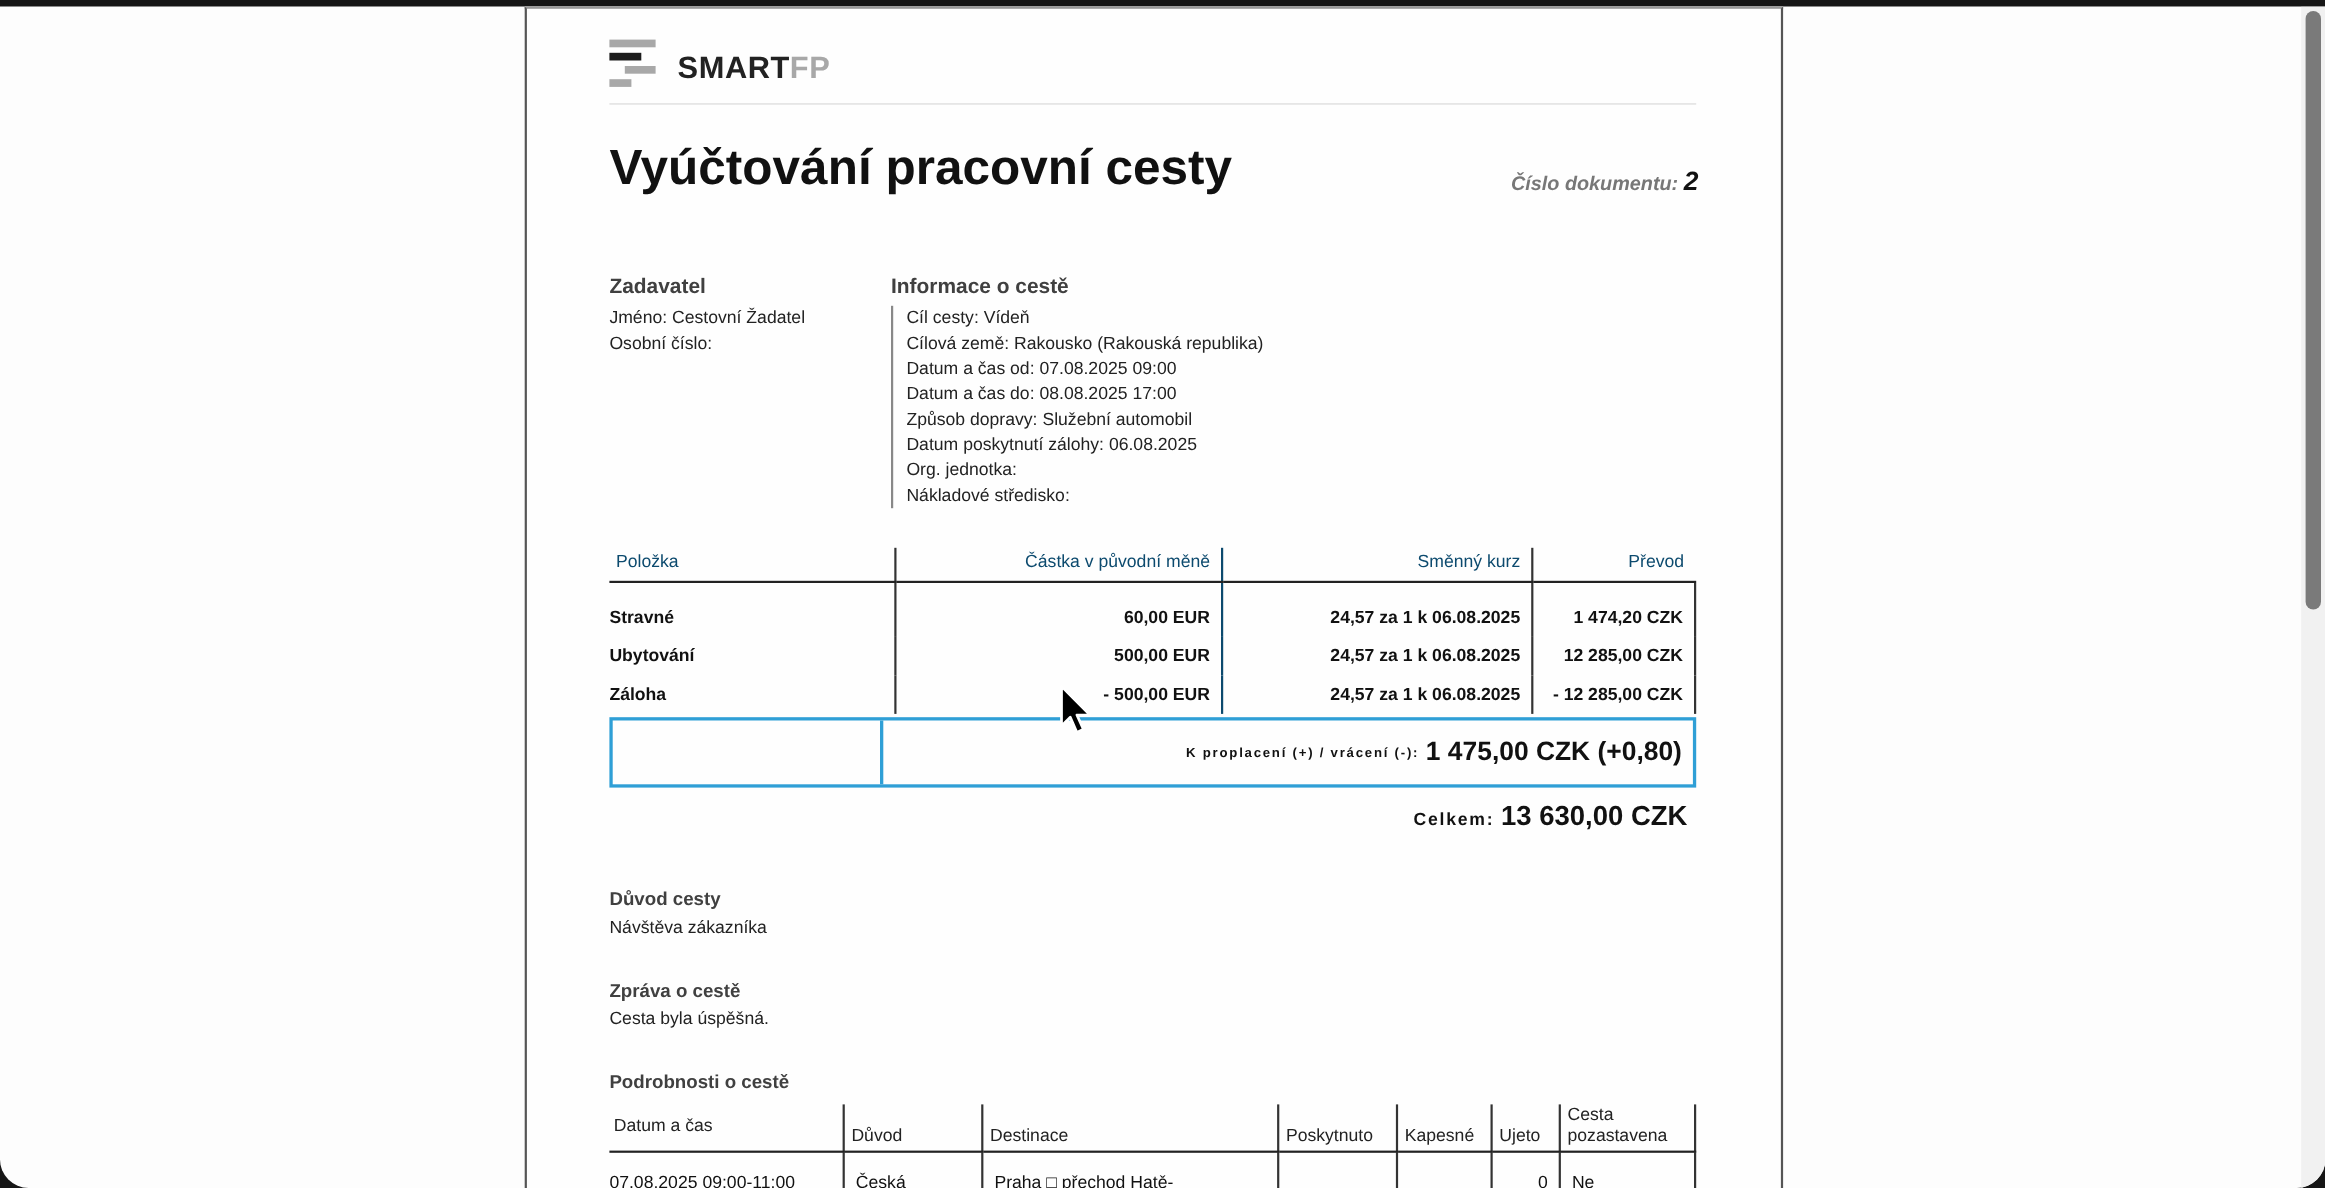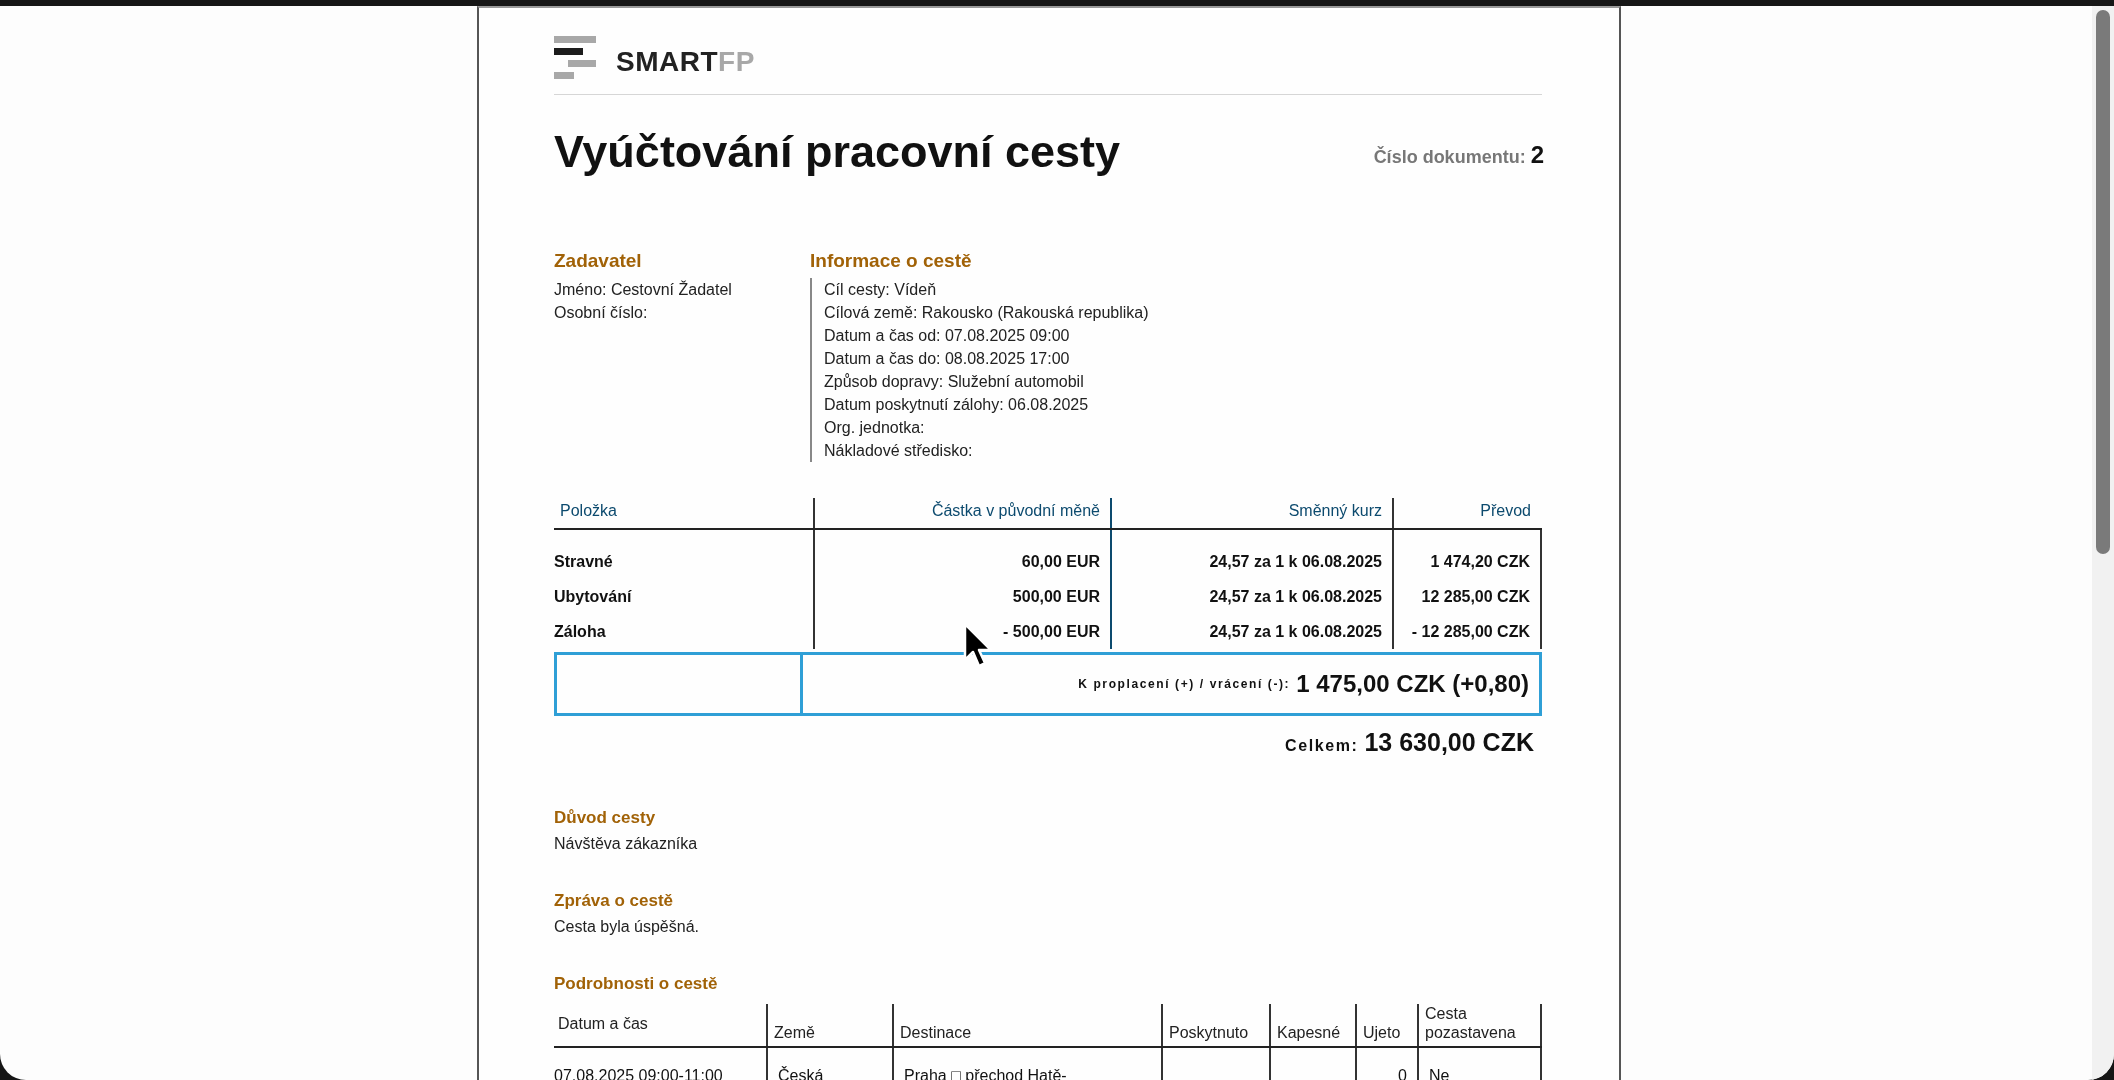--- a/index.html
+++ b/index.html
@@ -22,24 +22,24 @@
 
   .logo { position: absolute; left: 75px; top: 28px; height: 46px; }
   .logo-mark { position: absolute; left: 0; top: 0; width: 42px; height: 46px; }
   .logo-mark span { position: absolute; height: 7px; }
   .logo-text { position: absolute; left: 62px; top: 10px; font-weight: bold; font-size: 28px; letter-spacing: 0.5px; white-space: nowrap; }
   .logo-text .smart { color: #222; }
   .logo-text .fp { color: #a8a8a8; }
   .header-rule { position: absolute; left: 75px; top: 86px; width: 988px; height: 1px; background: #d6d6d6; }
 
   .title { position: absolute; left: 75px; top: 118px; font-size: 45px; font-weight: bold; color: #111; margin: 0; }
-  .docnum { position: absolute; right: 75px; top: 133px; font-size: 18px; color: #777; font-weight: bold; }
+  .docnum { position: absolute; right: 75px; top: 144px; font-size: 18px; color: #777; font-weight: bold; font-style: italic; }
   .docnum .val { color: #111; font-size: 24px; }
 
-  .section-h { font-weight: bold; font-size: 19px; color: #a16207; }
+  .section-h { font-weight: bold; font-size: 19px; color: #404040; }
   .small { font-size: 16px; line-height: 23px; color: #222; }
 
   .zad { position: absolute; left: 75px; top: 242px; }
   .info { position: absolute; left: 331px; top: 242px; }
   .info-list { margin-top: 6px; border-left: 2px solid #888; padding-left: 12px; }
 
   .items { position: absolute; left: 75px; top: 490px; width: 988px; border-collapse: collapse; font-size: 16px; }
   .items th { font-weight: normal; text-align: right; padding: 0 10px 4px 0; height: 26px; border-bottom: 2px solid #222; color: #0c4a6e; }
   .items th:first-child { text-align: left; padding-left: 6px; }
   .items td { font-weight: bold; text-align: right; padding: 0 10px 0 0; height: 35px; color: #111; }
@@ -172,21 +172,21 @@
     </div>
 
     <div class="block" style="top:966px;">
       <div class="section-h">Podrobnosti o cestě</div>
     </div>
 
     <table class="details">
       <thead>
         <tr>
           <th style="width:204px;">Datum a čas</th>
-          <th style="width:114px;">Země</th>
+          <th style="width:114px;">Důvod</th>
           <th style="width:257px;">Destinace</th>
           <th style="width:96px;">Poskytnuto</th>
           <th style="width:74px;">Kapesné</th>
           <th style="width:50px;">Ujeto</th>
           <th>Cesta pozastavena</th>
         </tr>
       </thead>
       <tbody>
         <tr>
           <td>07.08.2025 09:00-11:00</td>

